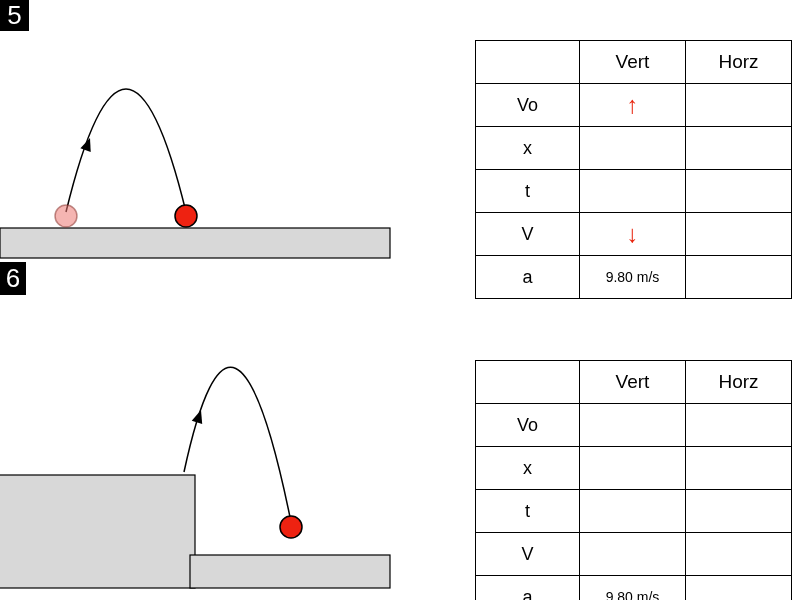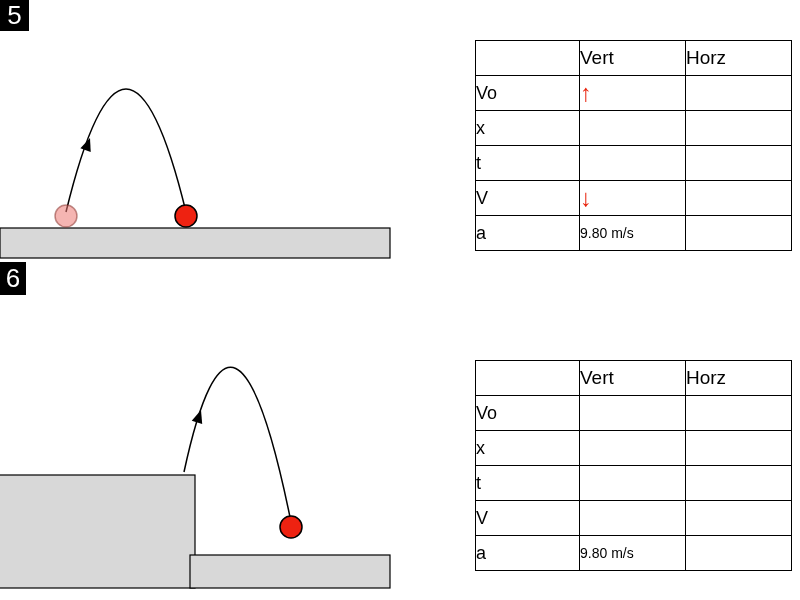--- a/index.html
+++ b/index.html
@@ -27,22 +27,22 @@
   .badge.b5 { top: 0; width: 29px; height: 31px; }
   .badge.b6 { top: 262px; width: 26px; height: 33px; }
 
   table.data-table {
     position: absolute; left: 475px; width: 316px;
     border-collapse: collapse; table-layout: fixed; background: #fff;
   }
   table.t5 { top: 40px; }
   table.t6 { top: 360px; }
   .data-table td {
-    border: 1.5px solid #000; height: 35px;
-    text-align: left; vertical-align: middle;
+    border: 1.5px solid #000; height: 43px;
+    text-align: center; vertical-align: middle;
     font-size: 18px; color: #000; overflow: hidden;
   }
   .data-table td.c0 { width: 104px; margin-top: 44px; }
   .data-table td.c1 { width: 106px; }
   .data-table td.c2 { width: 106px; }
   .data-table td.hdr { font-size: 19px; }
   .data-table td.arrow { color: #e8220b; font-size: 24px; font-weight: bold; line-height: 1; }
   .data-table td.value { font-size: 14px; }
 </style>
 </head>

